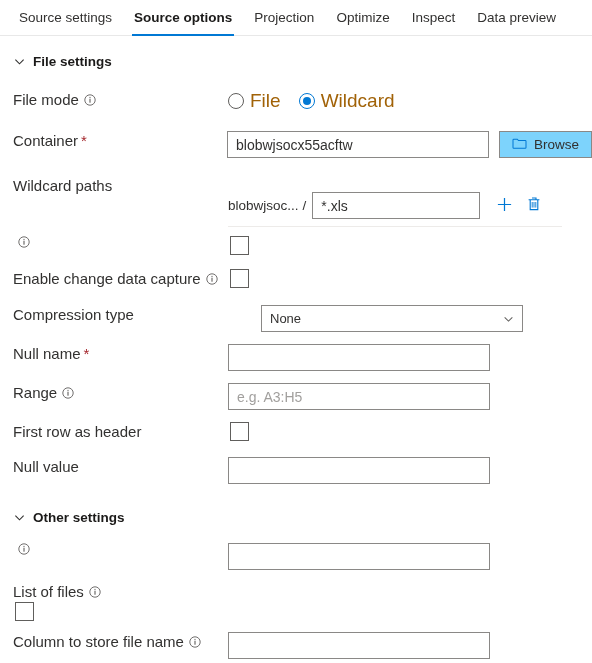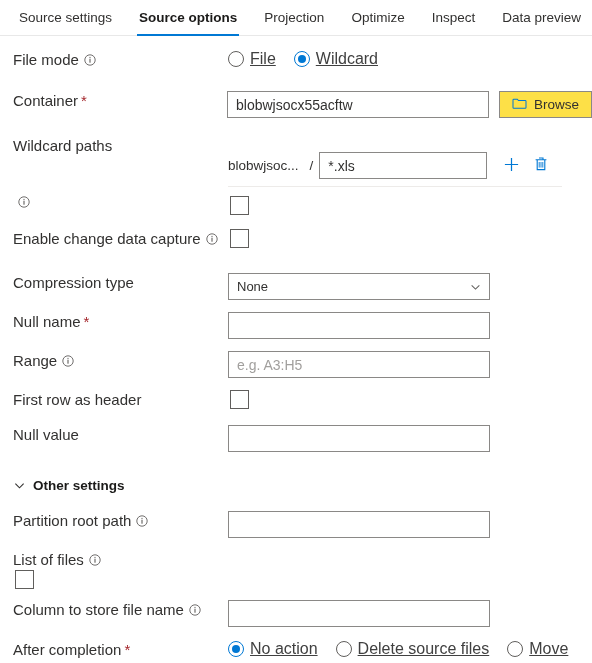--- a/index.html
+++ b/index.html
@@ -19,21 +19,20 @@
 
   
   .tabbar {
     position: relative;
     height: 36px;
     border-bottom: 1px solid #e8e8e8;
     display: flex;
     align-items: stretch;
     padding-left: 8px;
     box-sizing: border-box;
-    justify-content: space-between;
   }
   .tab {
     position: relative;
     display: flex;
     align-items: center;
     padding: 0 11px;
     font-size: 13.5px;
     color: #323130;
     cursor: pointer;
     white-space: nowrap;
@@ -184,45 +183,45 @@
     border: 1px solid #0078d4;
     border-width: 1px;
   }
   .radio.checked .dot::after {
     content: "";
     width: 8px;
     height: 8px;
     border-radius: 50%;
     background: #0078d4;
   }
-  .radio .rlabel { font-size: 16px; color: #404040; white-space: nowrap; text-decoration: underline; }
+  .radio .rlabel { font-size: 19px; color: #a16207; white-space: nowrap; }
 
   
   .browse-btn {
     box-sizing: border-box;
     height: 27px;
     min-width: 80px;
     border: 1px solid #8a8886;
-    background: #fde047;
+    background: #7dd3fc;
     display: flex;
     align-items: center;
     justify-content: center;
     gap: 7px;
     padding: 0 12px;
     font-size: 13.5px;
     color: #323130;
     cursor: pointer;
     margin-left: 10px;
   }
 
   .wildcard-prefix {
     font-size: 13.5px;
     color: #323130;
     white-space: nowrap;
-    margin-right: 11px;
+    margin-right: 4px;
   }
   .slash { font-size: 13.5px; color: #323130; margin-right: 6px; }
 
   .icon-btn {
     display: inline-flex;
     align-items: center;
     justify-content: center;
     width: 24px;
     height: 24px;
     cursor: pointer;
@@ -255,20 +254,28 @@
   <div class="tab">
       <span>Inspect</span>
     </div>
   <div class="tab">
       <span>Data preview</span>
     </div>
 </div>
 
 <div class="form">
 
+  <div class="section-header" style="margin-top:10px;">
+    <span class="chev">
+      <svg width="11" height="11" viewBox="0 0 12 12">
+          <path d="M1.5 4 L6 8.5 L10.5 4" fill="none" stroke="#323130" stroke-width="1.2"></path>
+        </svg>
+    </span>
+    <span>File settings</span>
+  </div>
 
   <div class="row" style="margin-top:14px;">
     <div class="row-label">
       <span>File mode</span>
       <span class="info">
         <svg width="12" height="12" viewBox="0 0 12 12">
             <circle cx="6" cy="6" r="5.2" fill="none" stroke="#605e5c" stroke-width="0.9"></circle>
             <circle cx="6" cy="3.3" r="0.65" fill="#605e5c"></circle>
             <rect x="5.45" y="4.7" width="1.1" height="4" fill="#605e5c"></rect>
           </svg>
@@ -358,21 +365,21 @@
             <circle cx="6" cy="3.3" r="0.65" fill="#605e5c"></circle>
             <rect x="5.45" y="4.7" width="1.1" height="4" fill="#605e5c"></rect>
           </svg>
       </span>
     </div>
     <div class="row-control" style="padding-left:15px;">
       <span class="cbx"></span>
     </div>
   </div>
 
-  <div class="row" style="margin-top:20px;">
+  <div class="row" style="margin-top:12px;gap:33px;">
     <div class="row-label">
       <span>Compression type</span>
     </div>
     <div class="row-control" style="padding-left:13px;">
       <div class="select">
         <span>None</span>
         <span class="chev-dn">
           <svg width="11" height="11" viewBox="0 0 12 12">
               <path d="M1.8 4.3 L6 8.3 L10.2 4.3" fill="none" stroke="#605e5c" stroke-width="1.1"></path>
             </svg>
@@ -429,21 +436,20 @@
     <span class="chev">
       <svg width="11" height="11" viewBox="0 0 12 12">
           <path d="M1.5 4 L6 8.5 L10.5 4" fill="none" stroke="#323130" stroke-width="1.2"></path>
         </svg>
     </span>
     <span>Other settings</span>
   </div>
 
   <div class="row" style="margin-top:11px;">
     <div class="row-label">
-      <span>Partition root path</span>
       <span class="info">
         <svg width="12" height="12" viewBox="0 0 12 12">
             <circle cx="6" cy="6" r="5.2" fill="none" stroke="#605e5c" stroke-width="0.9"></circle>
             <circle cx="6" cy="3.3" r="0.65" fill="#605e5c"></circle>
             <rect x="5.45" y="4.7" width="1.1" height="4" fill="#605e5c"></rect>
           </svg>
       </span>
     </div>
     <div class="row-control" style="padding-left:13px;">
       <input class="txt wide" type="text" value="" style="">

